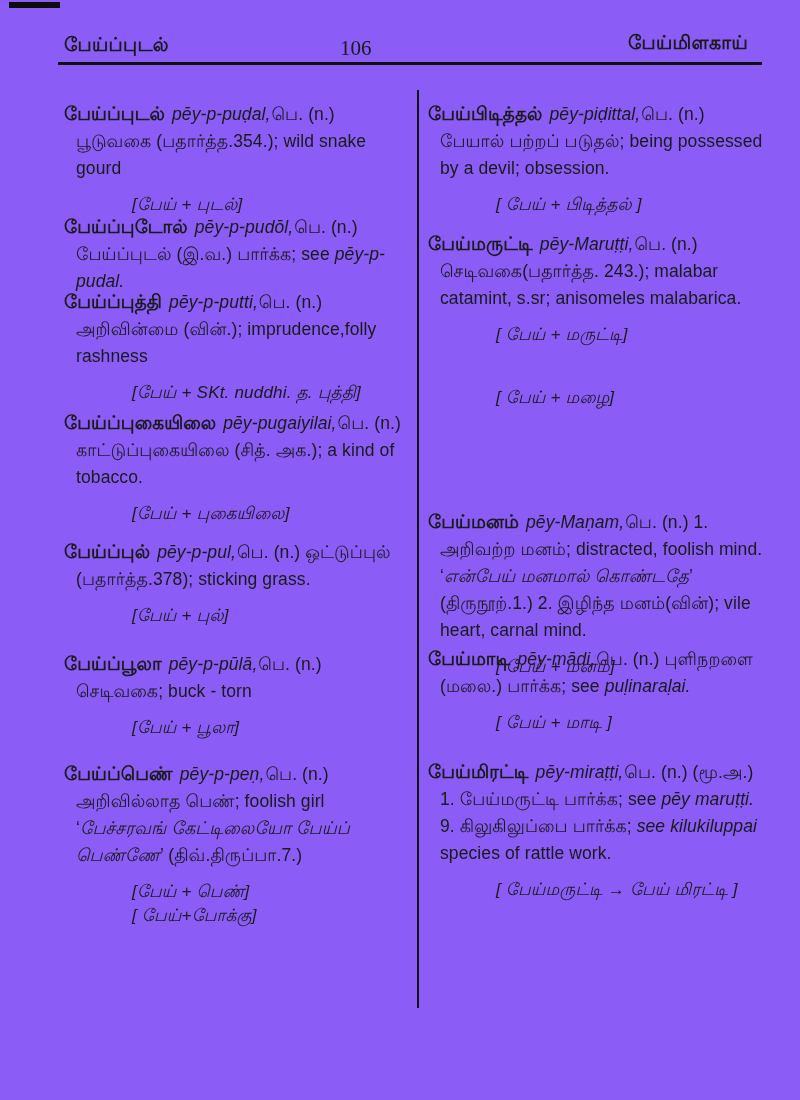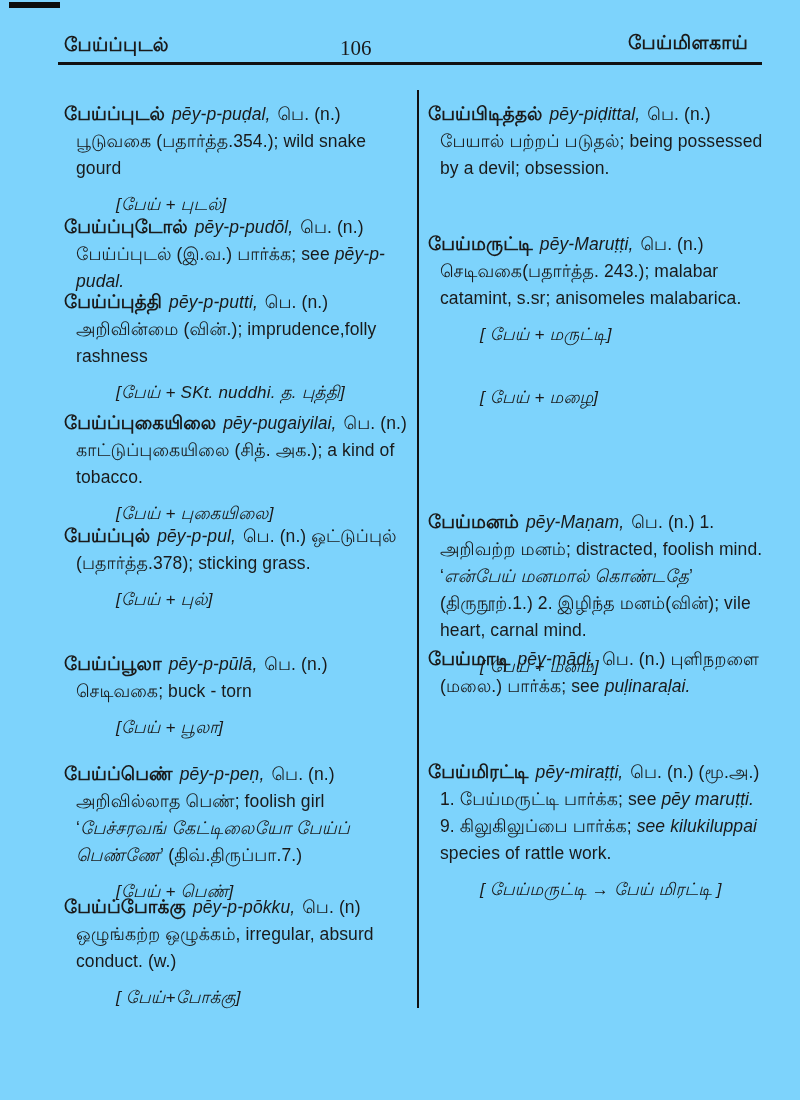--- a/index.html
+++ b/index.html
@@ -5,21 +5,21 @@
   html, body { margin: 0; padding: 0; }
   body {
     width: 800px; height: 1100px;
     background: #ffffff;
     font-family: "Liberation Sans", sans-serif;
     color: #1a1a1a;
   }
   .page {
     position: relative;
     width: 800px; height: 1100px;
-    background: #7dd3fc;
+    background: #8b5cf6;
     overflow: hidden;
   }
   .scan-mark {
     position: absolute;
     left: 9px; top: 2px; width: 51px; height: 6px;
     background: #0d0d0d;
   }
   .running-head-left {
     position: absolute; left: 64px; top: 34px;
     font-weight: bold; font-size: 19px; letter-spacing: 0.3px;
@@ -48,24 +48,24 @@
   .entry { position: absolute; left: 0; width: 100%; }
   .entry-text {
     margin: 0;
     font-size: 17.5px;
     line-height: 27px;
     padding-left: 12px;
     text-indent: -12px;
     letter-spacing: 0.1px;
   }
   .hw { font-weight: bold; font-size: 18.5px; padding-right: 7px; }
-  .tr { font-style: italic; padding-right: 7px; }
+  .tr { font-style: italic; padding-right: 1px; }
   .it { font-style: italic; }
   .etym {
-    margin: 13px 0 0 52px;
+    margin: 13px 0 0 68px;
     font-style: italic;
     font-size: 17px;
     letter-spacing: 0.2px;
   }
   .etym:empty { display: none; }
 </style>
 </head>
 <body>
 
 <div class="page">
@@ -102,21 +102,21 @@
       <p class="etym">[பேய் + SKt. nuddhi.  த.  புத்தி]</p>
     </div>
 
     <div class="entry" style="top:317px">
       <p class="entry-text">
         <span class="hw">பேய்ப்புகையிலை</span><span class="tr">pēy-pugaiyilai,</span><span><span>பெ. (n.) காட்டுப்புகையிலை (சித். அக.); a kind of tobacco.</span></span>
       </p>
       <p class="etym">[பேய் +  புகையிலை]</p>
     </div>
 
-    <div class="entry" style="top:430px">
+    <div class="entry" style="top:446px">
       <p class="entry-text">
         <span class="hw">பேய்ப்புல்</span><span class="tr">pēy-p-pul,</span><span><span>பெ. (n.) ஒட்டுப்புல் (பதார்த்த.378); sticking grass.</span></span>
       </p>
       <p class="etym">[பேய் +  புல்]</p>
     </div>
 
     <div class="entry" style="top:558px">
       <p class="entry-text">
         <span class="hw">பேய்ப்பூலா</span><span class="tr">pēy-p-pūlā,</span><span><span>பெ. (n.) செடிவகை; buck - torn</span></span>
       </p>
@@ -124,34 +124,32 @@
     </div>
 
     <div class="entry" style="top:668px">
       <p class="entry-text">
         <span class="hw">பேய்ப்பெண்</span><span class="tr">pēy-p-peṇ,</span><span><span>பெ. (n.) அறிவில்லாத பெண்; foolish girl ‘</span><span class="it">பேச்சரவங் கேட்டிலையோ பேய்ப் பெண்ணே</span><span>’ (திவ்.திருப்பா.7.)</span></span>
       </p>
       <p class="etym">[பேய் +  பெண்]</p>
     </div>
 
     <div class="entry" style="top:801px">
-      <p class="entry-text">
-        <span class="hw">பேய்ப்போக்கு</span><span class="tr">pēy-p-pōkku,</span><span><span>பெ. (n) ஒழுங்கற்ற ஒழுக்கம், irregular, absurd conduct. (w.)</span></span>
-      </p>
       <p class="etym">[ பேய்+போக்கு]</p>
     </div>
 
   </div>
 
   <div class="column right">
 
     <div class="entry" style="top:8px">
       <p class="entry-text">
         <span class="hw">பேய்பிடித்தல்</span><span class="tr">pēy-piḍittal,</span><span><span>பெ. (n.) பேயால் பற்றப் படுதல்; being possessed by a devil; obsession.</span></span>
       </p>
+      <p class="etym">[ பேய் + பிடித்தல் ]</p>
     </div>
 
     <div class="entry" style="top:138px">
       <p class="entry-text">
         <span class="hw">பேய்மருட்டி</span><span class="tr">pēy-Maruṭṭi,</span><span><span>பெ. (n.) செடிவகை(பதார்த்த. 243.); malabar catamint, s.sr; anisomeles malabarica.</span></span>
       </p>
       <p class="etym">[ பேய் + மருட்டி]</p>
     </div>
 
     <div class="entry" style="top:283px">
@@ -162,20 +160,21 @@
       <p class="entry-text">
         <span class="hw">பேய்மனம்</span><span class="tr">pēy-Maṇam,</span><span><span>பெ. (n.) 1. அறிவற்ற மனம்; distracted, foolish mind. ‘</span><span class="it">என்பேய் மனமால் கொண்டதே</span><span>’ (திருநூற்.1.) 2. இழிந்த மனம்(வின்); vile heart, carnal mind.</span></span>
       </p>
       <p class="etym">[ பேய் + மனம்]</p>
     </div>
 
     <div class="entry" style="top:553px">
       <p class="entry-text">
         <span class="hw">பேய்மாடி</span><span class="tr">pēy-mādi,</span><span><span>பெ. (n.) புளிநறளை (மலை.) பார்க்க; see </span><span class="it">puḷinaraḷai.</span></span>
       </p>
+      <p class="etym">[ பேய் + மாடி ]</p>
     </div>
 
     <div class="entry" style="top:666px">
       <p class="entry-text">
         <span class="hw">பேய்மிரட்டி</span><span class="tr">pēy-miraṭṭi,</span><span><span>பெ. (n.)    (மூ.அ.) 1. பேய்மருட்டி பார்க்க; see </span><span class="it">pēy maruṭṭi.</span><span> 9. கிலுகிலுப்பை பார்க்க; </span><span class="it">see kilukiluppai</span><span> species of rattle work.</span></span>
       </p>
       <p class="etym">[ பேய்மருட்டி → பேய் மிரட்டி ]</p>
     </div>
 
     <div class="entry" style="top:818px">

